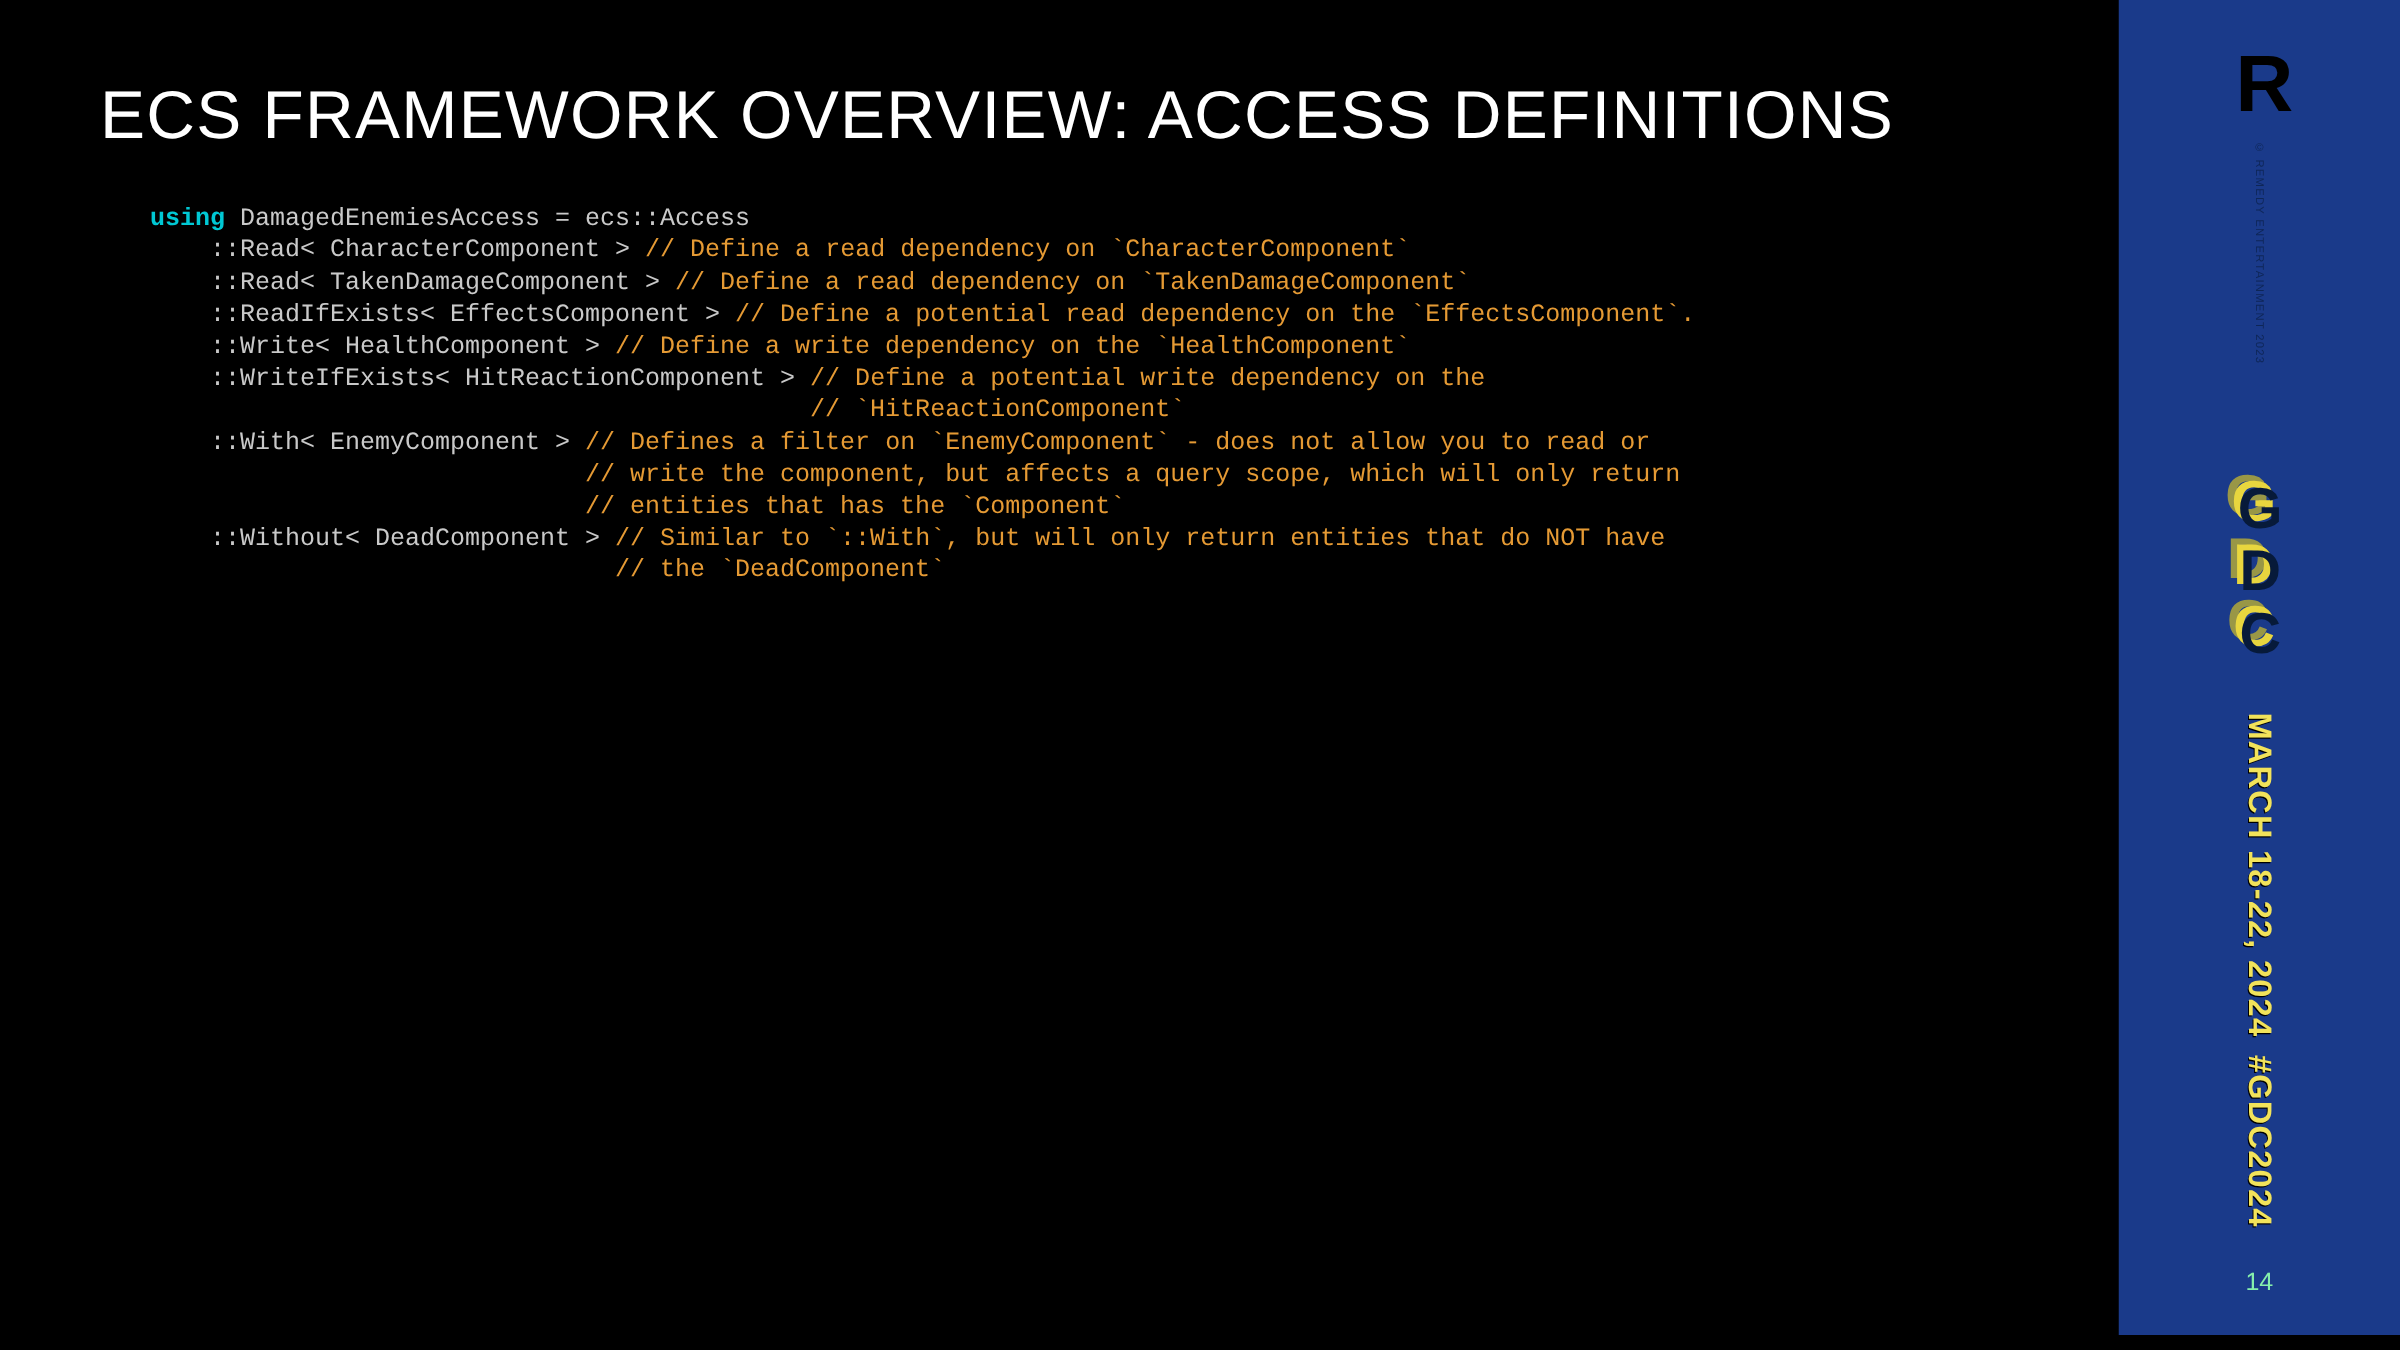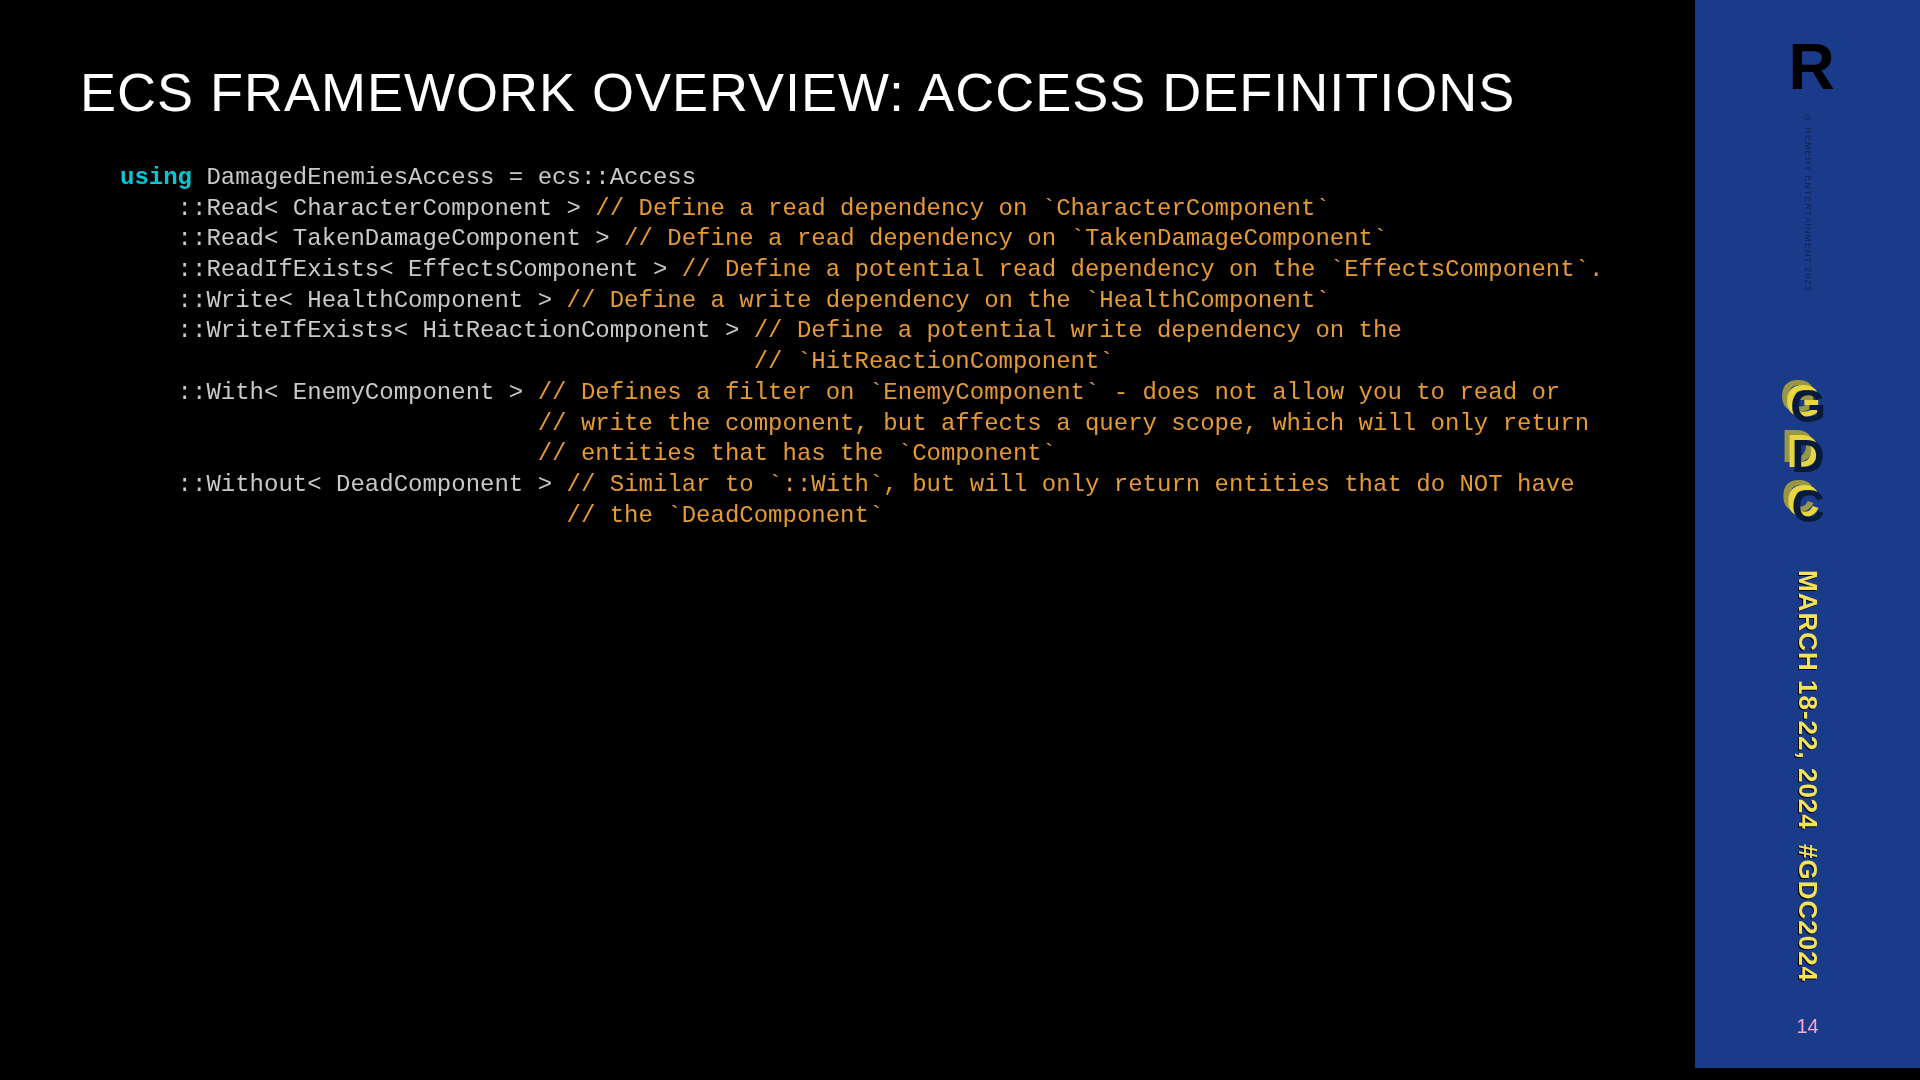--- a/index.html
+++ b/index.html
@@ -24,21 +24,21 @@
     margin-bottom: 38px;
   }
   .bullet {
     font-size: 34px;
     font-weight: 400;
     line-height: 1.35;
     margin-bottom: 48px;
   }
   .code {
     font-family: "Consolas", "Menlo", "Courier New", monospace;
-    font-size: 24px;
+    font-size: 20px;
     line-height: 1.28;
     white-space: pre;
     color: #c9c9c9;
     margin-left: 40px;
     margin-top: 14px;
   }
   .kw { color: #00c8d4; font-weight: bold; }
   .cm { color: #e59a34; }
   .sidebar {
     width: 225px;
@@ -99,21 +99,21 @@
     color: #f2e35a;
     margin-top: 40px;
     text-shadow: 1px 1px 0 #000;
   }
   .pagenum {
     position: absolute;
     bottom: 30px;
     left: 0; right: 0;
     text-align: center;
     font-size: 20px;
-    color: #f9a8d4;
+    color: #86efac;
   }
 </style>
 </head>
 <body>
 
 <div class="slide">
   <div class="main">
     <h1 class="title">ECS FRAMEWORK OVERVIEW: ACCESS DEFINITIONS</h1>
 
     <div class="code"><span class="kw">using</span><span> DamagedEnemiesAccess = ecs::Access</span>

